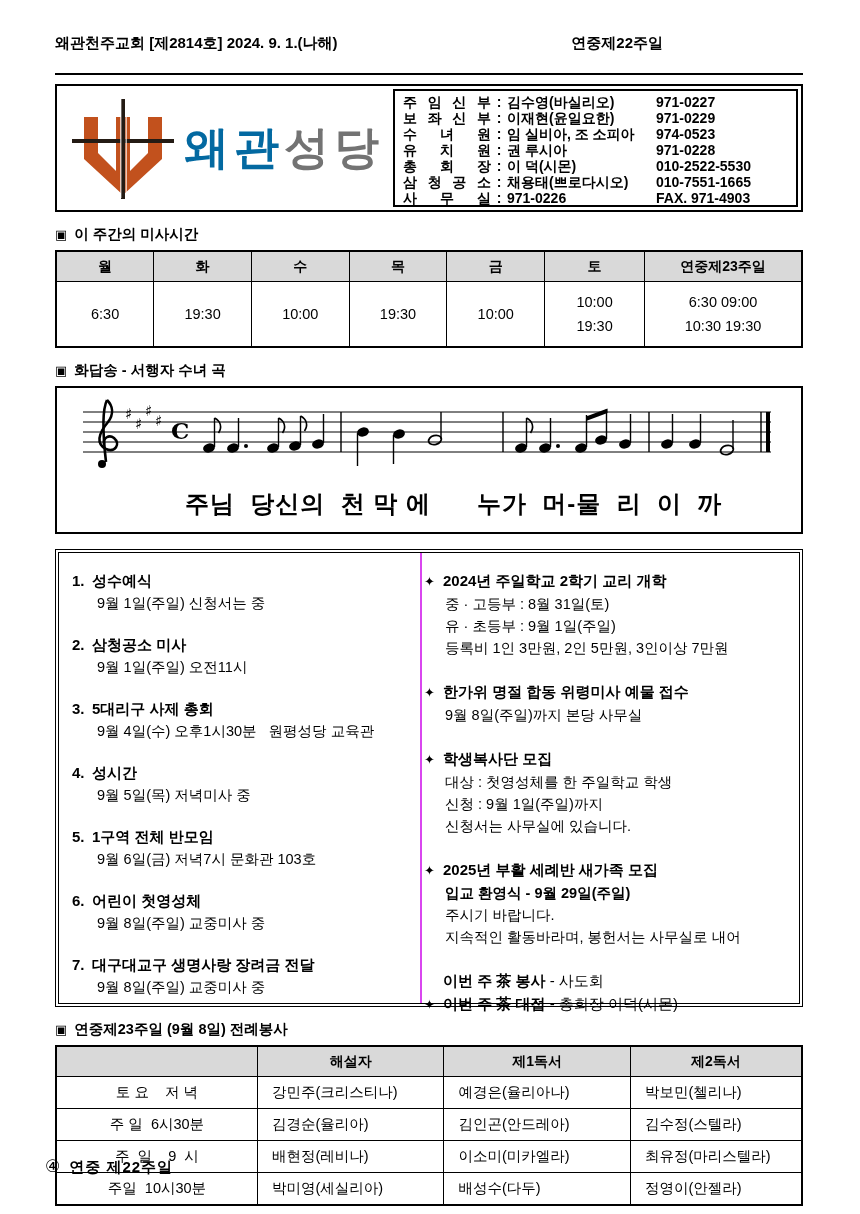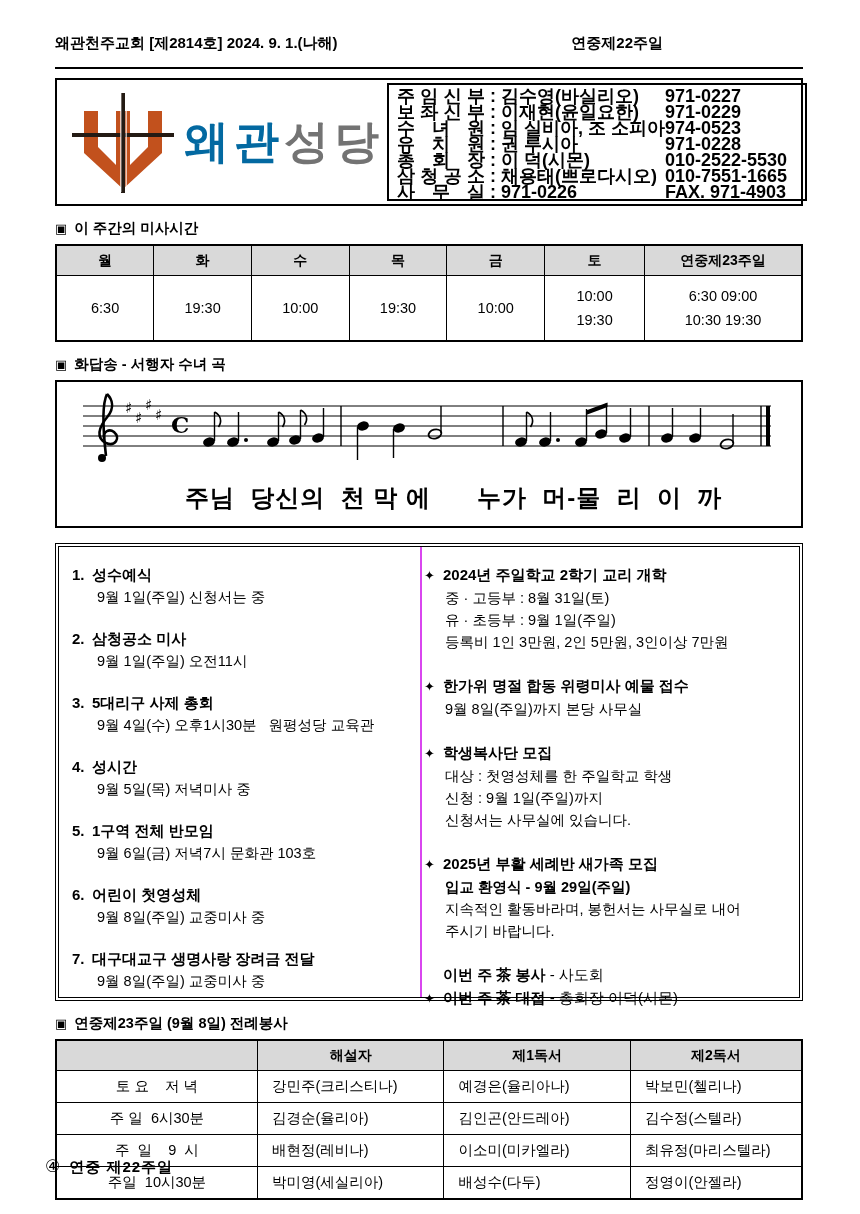--- a/index.html
+++ b/index.html
@@ -2,33 +2,33 @@
 <html><head>
 <meta charset="utf-8">
 <style>
   html,body{margin:0;padding:0;background:#888;}
   .page{width:860px;height:1214px;background:#ffffff;position:relative;
         font-family:"Liberation Sans","DejaVu Sans",sans-serif;color:#000;overflow:hidden;}
   .content{position:absolute;left:55px;top:34px;width:748px;}
 
   
   .masthead{display:flex;align-items:flex-start;border-bottom:2px solid #000;
-            padding-bottom:14px;font-weight:bold;font-size:15px;}
+            padding-bottom:20px;font-weight:bold;font-size:15px;}
   .masthead .left{white-space:pre;}
   .masthead .right{margin-left:auto;margin-right:140px;white-space:pre;}
 
   
   .church-box{margin-top:9px;border:2px solid #000;height:128px;display:flex;padding:3px;box-sizing:border-box;}
   .logo-cell{width:330px;display:flex;align-items:center;padding-left:10px;box-sizing:border-box;}
   .logo-name{font-size:45px;font-weight:bold;letter-spacing:5px;margin-left:10px;white-space:nowrap;}
   .logo-name .p1{color:#0369a1;}
   .logo-name .p2{color:#737373;}
   .contact-box{flex:1;border:2px solid #000;margin-left:3px;padding:3px 8px 3px 8px;
                display:flex;flex-direction:column;justify-content:flex-start;
-               font-weight:bold;font-size:18px;box-sizing:border-box;}
+               font-weight:bold;font-size:14px;box-sizing:border-box;}
   .c-row{display:flex;align-items:center;line-height:16px;}
   .c-lbl{width:88px;text-align:justify;text-align-last:justify;white-space:nowrap;}
   .c-colon{width:16px;text-align:center;}
   .c-val{flex:1;white-space:pre;}
   .c-ph{width:132px;white-space:pre;}
 
   
   .sec-head{margin-top:13px;margin-bottom:6px;font-weight:bold;font-size:14.5px;display:flex;align-items:center;}
   .sec-head .marker{font-size:13px;margin-right:7px;}
 
@@ -320,22 +320,22 @@
           </div>
           <div class="ann-item">
             <div class="ann-title"><span class="ann-bullet">✦</span>학생복사단 모집</div>
             <div class="ann-line">대상 : 첫영성체를 한 주일학교 학생</div>
             <div class="ann-line">신청 : 9월 1일(주일)까지</div>
             <div class="ann-line">신청서는 사무실에 있습니다.</div>
           </div>
           <div class="ann-item">
             <div class="ann-title"><span class="ann-bullet">✦</span>2025년 부활 세례반 새가족 모집</div>
             <div class="ann-line"><b>입교 환영식 - 9월 29일(주일)</b></div>
+            <div class="ann-line">주시기 바랍니다.</div>
             <div class="ann-line">지속적인 활동바라며, 봉헌서는 사무실로 내어</div>
-            <div class="ann-line">주시기 바랍니다.</div>
           </div>
           <div class="ann-item">
             <div class="ann-title" style="font-weight: normal;"><span class="ann-bullet"> </span><b>이번 주 茶 봉사</b> - 사도회</div>
             <div class="ann-title" style="font-weight: normal;"><span class="ann-bullet">✦</span><b>이번 주 茶 대접</b> - 총회장 이덕(시몬)</div>
           </div>
         </div>
     </div>
 
     <div class="sec-head">
       <span class="marker">▣</span>

